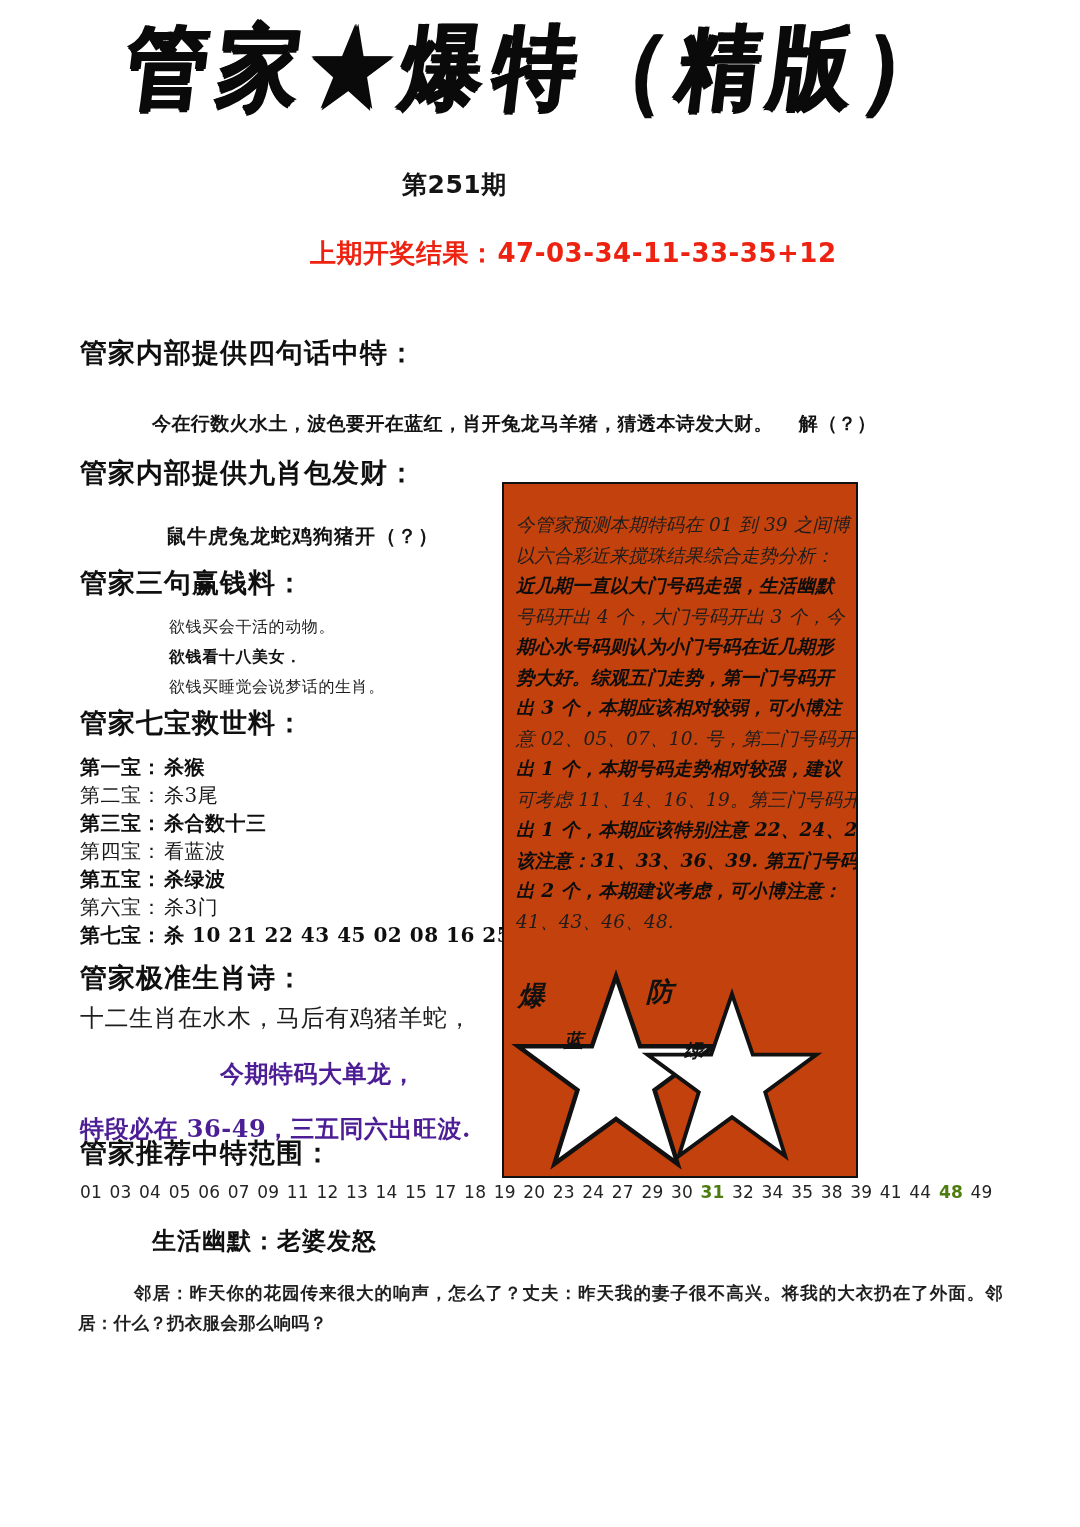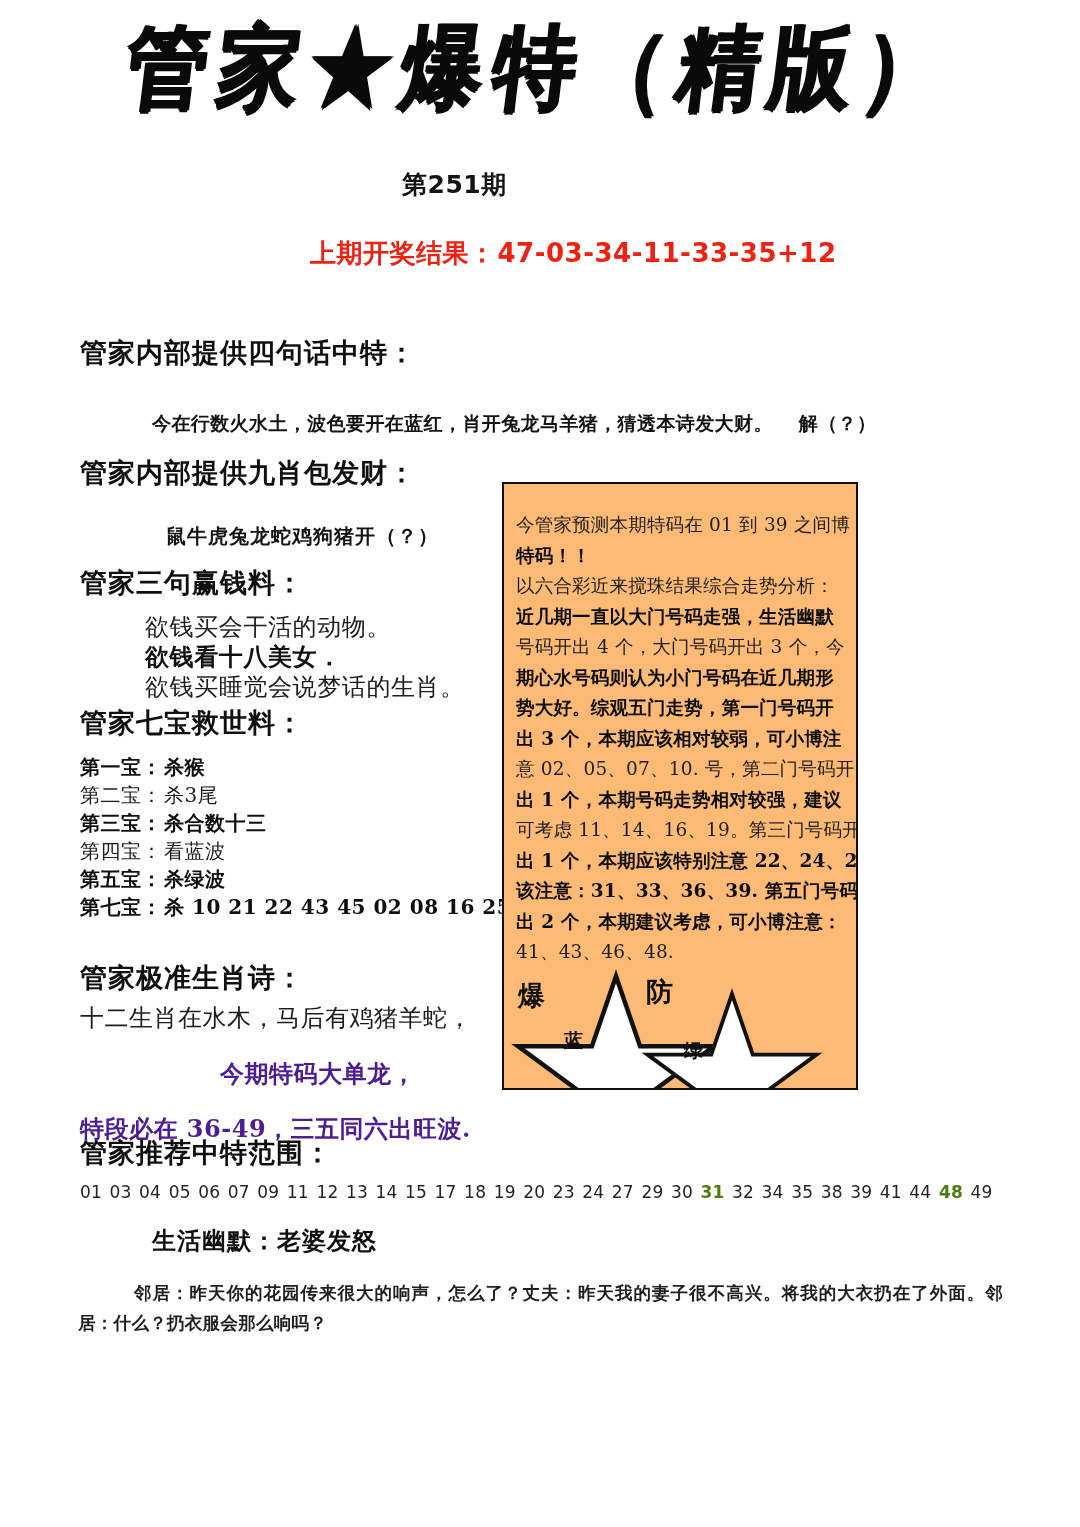--- a/index.html
+++ b/index.html
@@ -97,25 +97,26 @@
     font-size: 20px;
     color: #141414;
     letter-spacing: 1px;
     white-space: nowrap;
   }
 
   
   .three-list { position: absolute; left: 145px; top: 612px; }
   .three-list div {
     font-family: Liberation Sans, sans-serif;
-    font-size: 24px;
+    font-size: 16px;
     color: #1d1d1d;
     line-height: 30px;
     letter-spacing: 0.6px;
     white-space: nowrap;
+    margin-left: 24px;
   }
   .three-list div.strong { font-weight: 700; color: #121212; }
 
   
   .treasure-list { position: absolute; left: 80px; top: 753px; }
   .treasure-list .trow {
     font-family: "DejaVu Serif", "Liberation Serif", serif;
     font-size: 20px;
     color: #1b1b1b;
     line-height: 28px;
@@ -179,25 +180,26 @@
     letter-spacing: 0.3px;
     text-align: justify;
   }
 
   
   .analysis-box {
     position: absolute;
     left: 502px;
     top: 482px;
     width: 356px;
-    height: 608px;
+    height: 696px;
     border: 2.5px solid #111111;
     box-sizing: border-box;
-    background: #fdba74;
+    background: #c2410c;
     overflow: hidden;
+    font-style: italic;
   }
   .analysis-text {
     padding: 26px 14px 0 12px;
   }
   .analysis-text p {
     margin: 0;
     font-family: "DejaVu Serif", "Liberation Serif", serif;
     font-size: 18.5px;
     line-height: 30.5px;
     color: #1d1d1d;
@@ -270,20 +272,23 @@
   </div>
   <div class="trow b">
     <span class="tlabel">第三宝：</span><span class="tval">杀合数十三</span>
   </div>
   <div class="trow">
     <span class="tlabel">第四宝：</span><span class="tval">看蓝波</span>
   </div>
   <div class="trow b">
     <span class="tlabel">第五宝：</span><span class="tval">杀绿波</span>
   </div>
+  <div class="trow">
+    <span class="tlabel">第六宝：</span><span class="tval">杀3门</span>
+  </div>
   <div class="trow b">
     <span class="tlabel">第七宝：</span><span class="tval">杀 10 21 22 43 45 02 08 16 25 26</span>
   </div>
 </div>
 
 <div class="section-head" style="top:960px;">管家极准生肖诗：</div>
 <div class="zpoem">
   <div>十二生肖在水木，马后有鸡猪羊蛇，</div>
   <div class="b indent">今期特码大单龙，</div>
   <div class="b">特段必在 36-49，三五同六出旺波.</div>
@@ -291,21 +296,20 @@
 
 <div class="section-head" style="top:1135px;">管家推荐中特范围：</div>
 <div class="range-row"><span>01</span><span>03</span><span>04</span><span>05</span><span>06</span><span>07</span><span>09</span><span>11</span><span>12</span><span>13</span><span>14</span><span>15</span><span>17</span><span>18</span><span>19</span><span>20</span><span>23</span><span>24</span><span>27</span><span>29</span><span>30</span><span class="hi">31</span><span>32</span><span>34</span><span>35</span><span>38</span><span>39</span><span>41</span><span>44</span><span class="hi">48</span><span>49</span></div>
 
 <div class="humor-head">生活幽默：老婆发怒</div>
 <div class="humor-body">邻居：昨天你的花园传来很大的响声，怎么了？丈夫：昨天我的妻子很不高兴。将我的大衣扔在了外面。邻居：什么？扔衣服会那么响吗？</div>
 
 <div class="analysis-box">
   <div class="analysis-text">
       <p>今管家预测本期特码在 01 到 39 之间博</p>
-      <p class="b">特码！！</p>
       <p>以六合彩近来搅珠结果综合走势分析：</p>
       <p class="b">近几期一直以大门号码走强，生活幽默</p>
       <p>号码开出 4 个，大门号码开出 3 个，今</p>
       <p class="b">期心水号码则认为小门号码在近几期形</p>
       <p class="b">势大好。综观五门走势，第一门号码开</p>
       <p class="b">出 3 个，本期应该相对较弱，可小博注</p>
       <p>意 02、05、07、10. 号，第二门号码开</p>
       <p class="b">出 1 个，本期号码走势相对较强，建议</p>
       <p>可考虑 11、14、16、19。第三门号码开</p>
       <p class="b">出 1 个，本期应该特别注意 22、24、27、</p>

